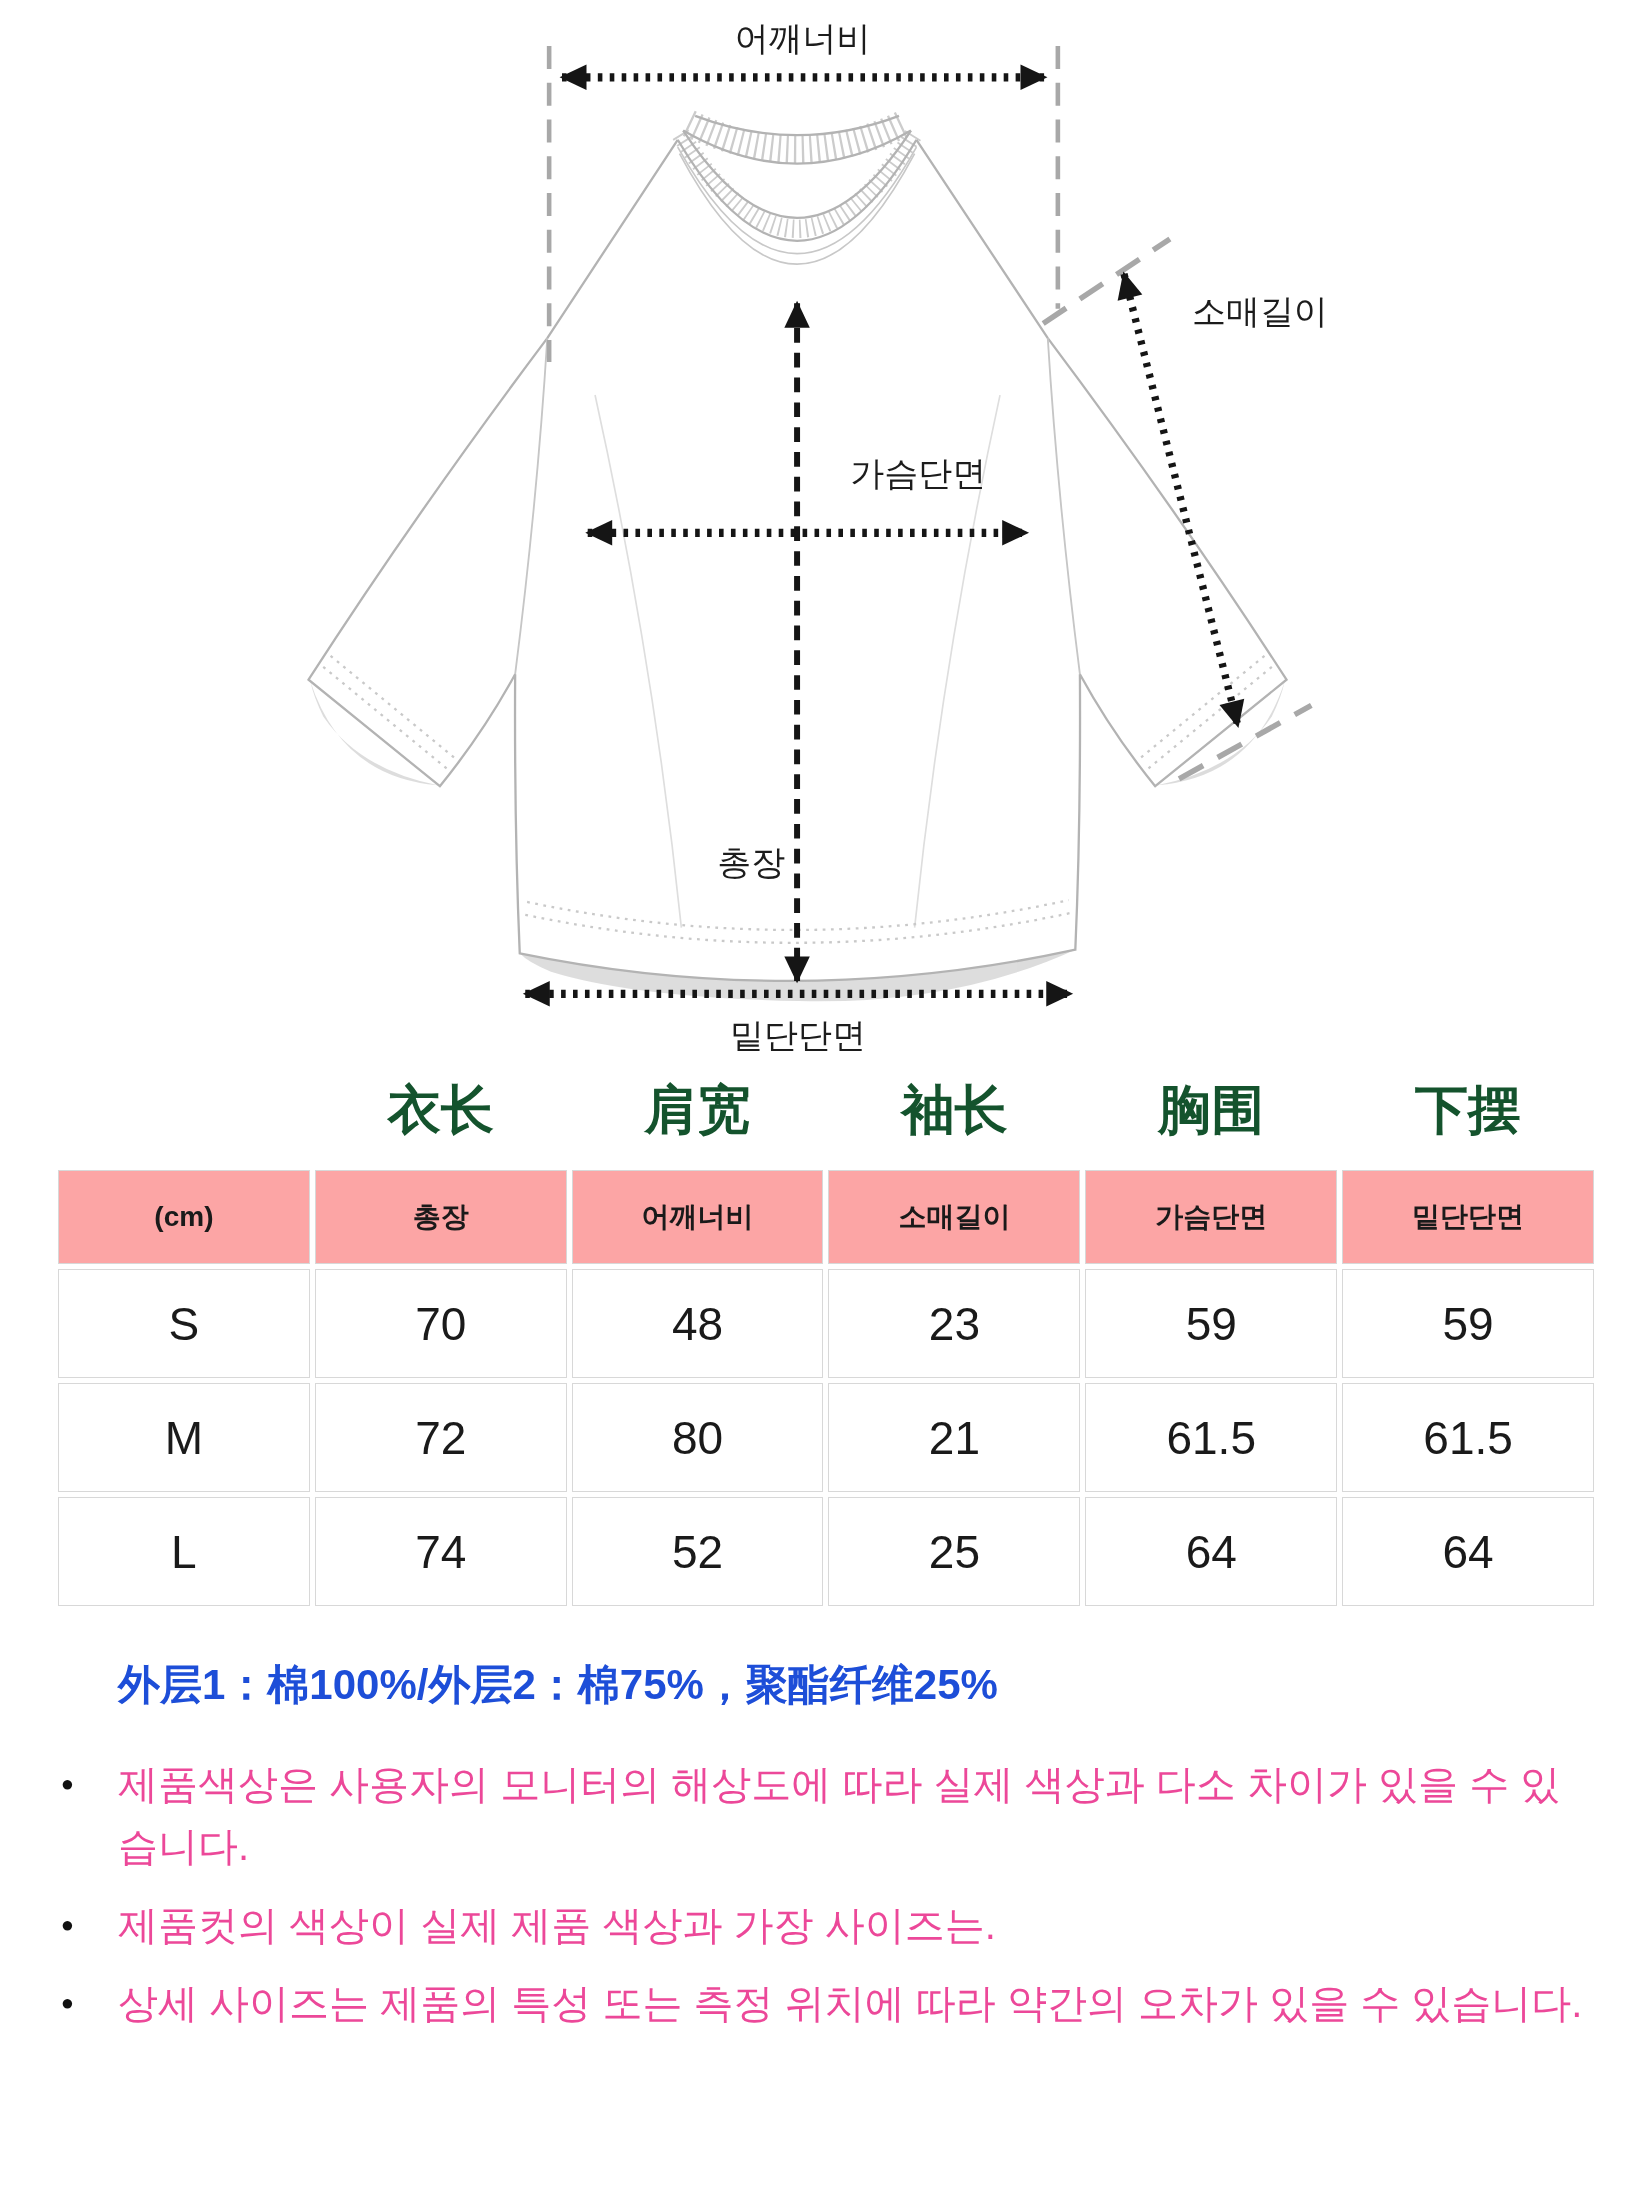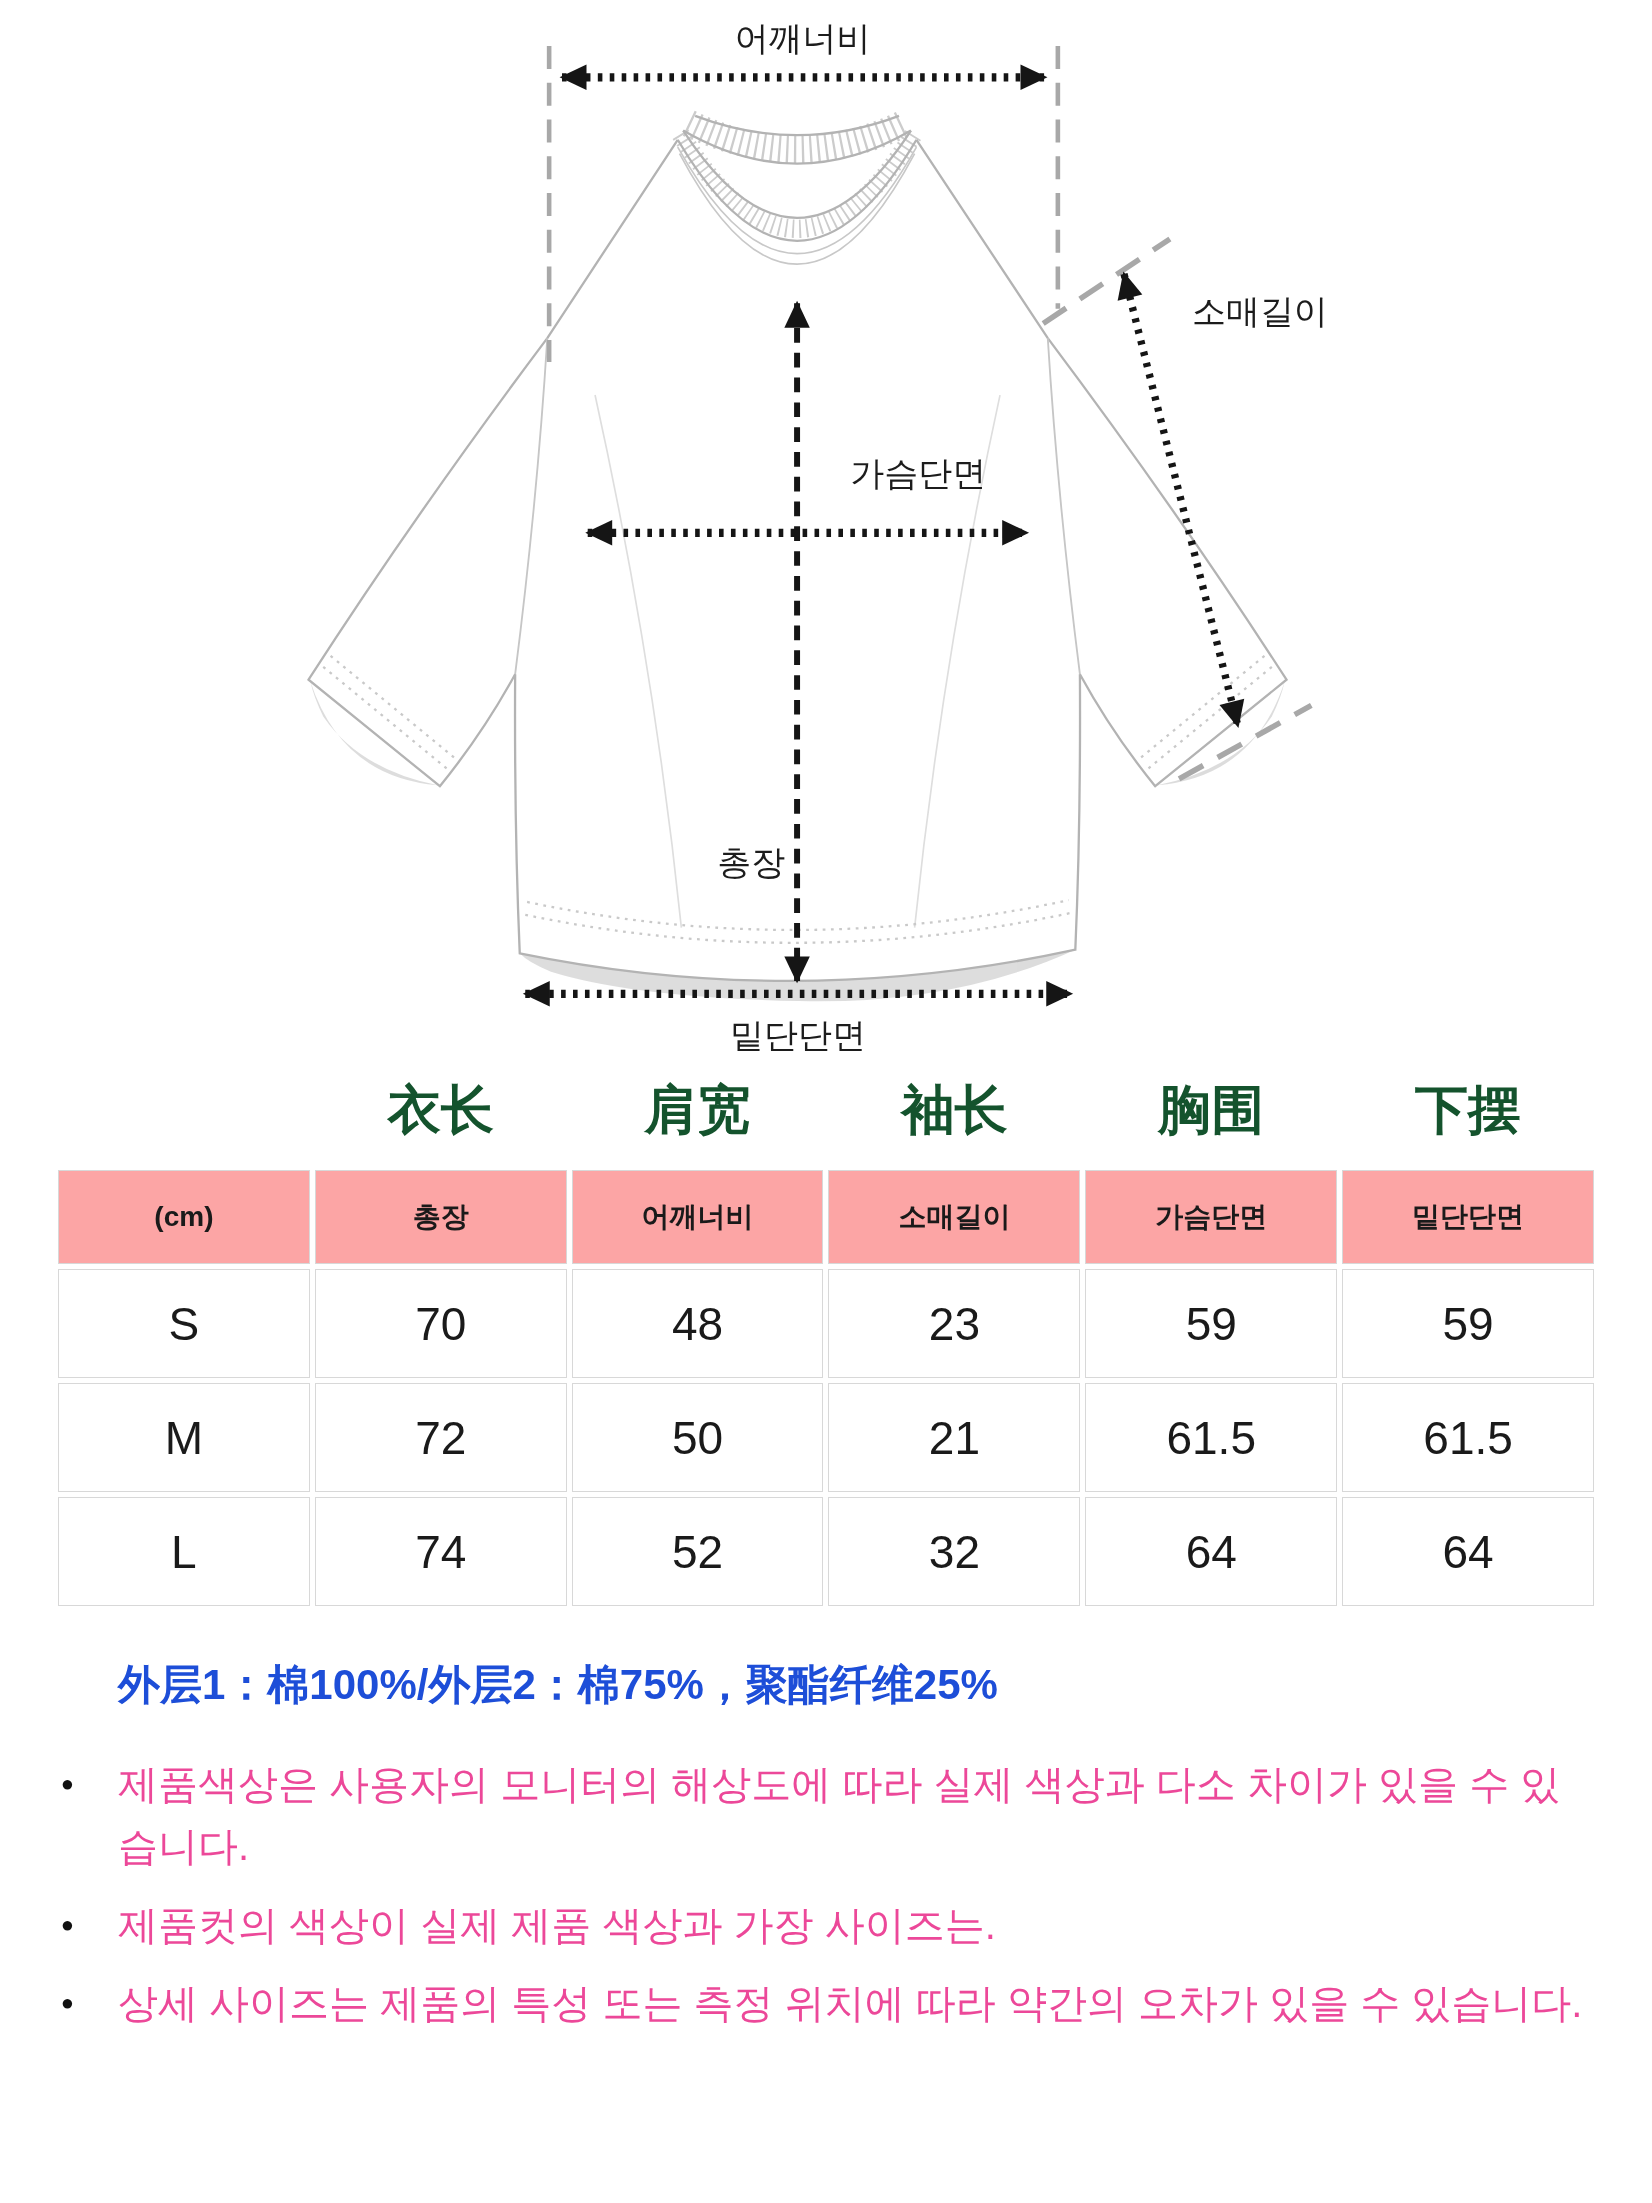--- a/index.html
+++ b/index.html
@@ -137,30 +137,30 @@
       <td>S</td>
       <td>70</td>
       <td>48</td>
       <td>23</td>
       <td>59</td>
       <td>59</td>
     </tr>
     <tr class="data-row">
       <td>M</td>
       <td>72</td>
-      <td>50</td>
+      <td>80</td>
       <td>21</td>
       <td>61.5</td>
       <td>61.5</td>
     </tr>
     <tr class="data-row">
       <td>L</td>
       <td>74</td>
       <td>52</td>
-      <td>32</td>
+      <td>25</td>
       <td>64</td>
       <td>64</td>
     </tr>
   </tbody>
 </table>
 
 <p class="material">外层1：棉100%/外层2：棉75%，聚酯纤维25%</p>
 
 <ul class="notes">
   <li>제품색상은 사용자의 모니터의 해상도에 따라 실제 색상과 다소 차이가 있을 수 있습니다.</li>

